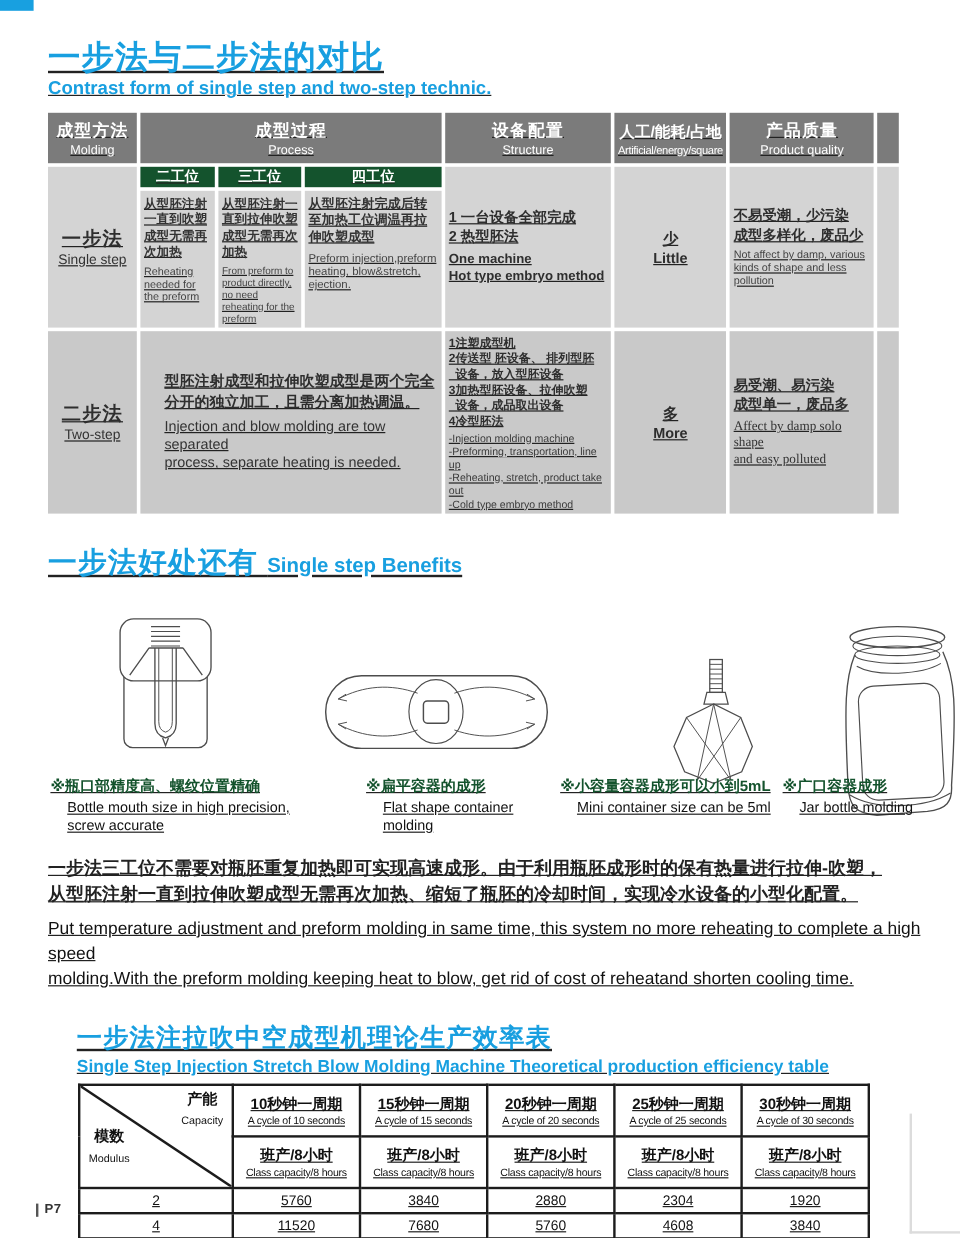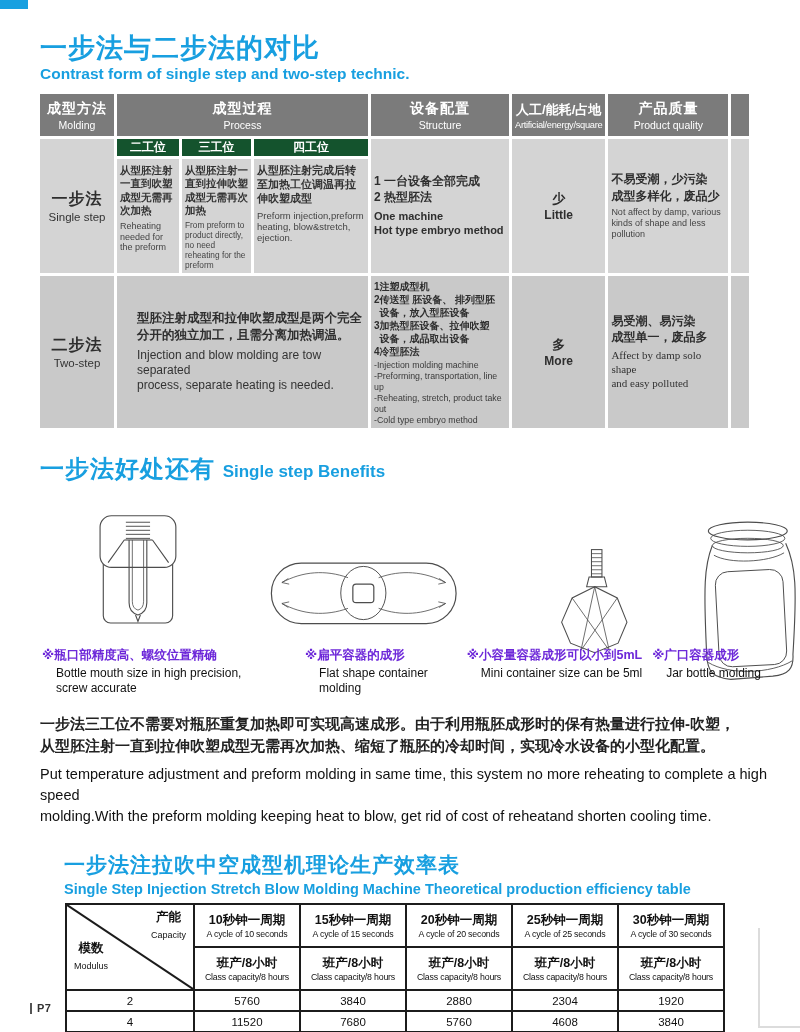--- a/index.html
+++ b/index.html
@@ -1,17 +1,17 @@
 <!DOCTYPE html>
 <html><head>
 <meta charset="utf-8">
 <style>
   html,body{margin:0;padding:0;background:#ffffff;}
   body{font-family:"Liberation Sans","DejaVu Sans",sans-serif;color:#222;}
-  .page{position:relative;width:800px;height:1032px;background:#fff;overflow:hidden;}
+  .page{position:relative;width:800px;height:1032px;background:#fff;overflow:hidden;text-decoration:underline;}
   .accent-tl{position:absolute;left:0;top:0;width:28px;height:9px;background:#18A0E0;}
   .frame-br{position:absolute;left:758px;top:928px;width:40px;height:98px;
             border-left:2px solid #dcdcdc;border-bottom:2px solid #dcdcdc;}
   .content{padding:34px 0 0 40px;}
 
   
   .h1{font-size:27px;font-weight:bold;color:#189FE0;letter-spacing:1px;line-height:1.05;}
   .h1sub{font-size:15.5px;font-weight:bold;color:#189FE0;margin-top:3px;}
 
   
@@ -55,21 +55,21 @@
   .h2{margin-top:22px;font-size:24px;font-weight:bold;color:#189FE0;letter-spacing:1px;}
   .h2 .en{font-size:17px;font-weight:600;letter-spacing:0;}
   .figs{display:flex;align-items:flex-start;margin-top:14px;height:140px;}
   .figs svg{display:block;}
   .fig1{margin-left:52px;}
   .fig2{margin-left:84px;margin-top:48px;}
   .fig3{margin-left:98px;margin-top:36px;}
   .fig4{margin-left:64px;margin-top:0px;}
   .caps{display:flex;margin-top:8px;}
   .cap{line-height:1.3;}
-  .cap .czh{color:#6d28d9;font-weight:bold;font-size:12.5px;white-space:nowrap;}
+  .cap .czh{color:#14532d;font-weight:bold;font-size:12.5px;white-space:nowrap;}
   .cap .cen{color:#111;font-size:12px;margin-top:3px;padding-left:14px;}
   .cap1{width:206px;margin-left:2px;}
   .cap2{width:158px;margin-left:60px;}
   .cap3{width:186px;margin-left:6px;}
   .cap4{width:150px;margin-left:2px;}
 
   
   .para{margin-top:16px;}
   .para .zh{font-size:15px;font-weight:bold;color:#222;line-height:1.5;}
   .para .en{font-size:14.5px;color:#111;line-height:1.45;margin-top:6px;}

